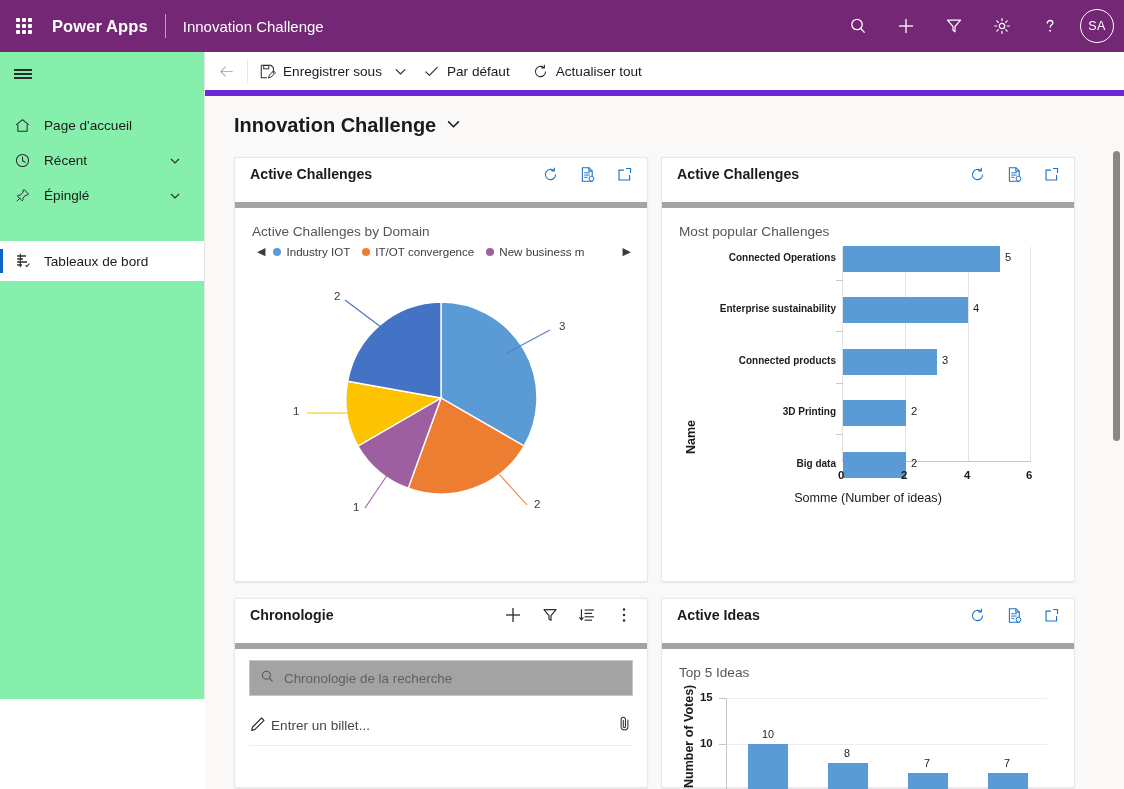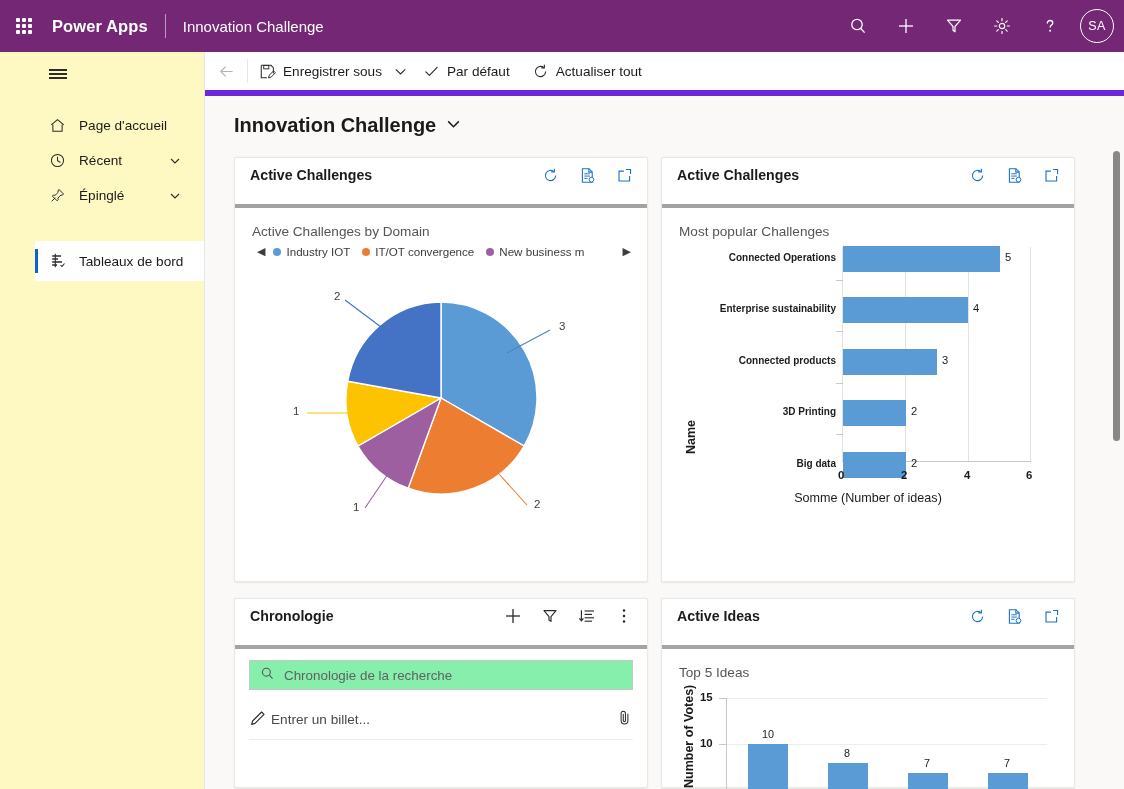--- a/index.html
+++ b/index.html
@@ -28,22 +28,22 @@
   .topbar-right { margin-left: auto; display: flex; align-items: center; gap: 0; padding-right: 10px; }
   .tb-btn { width: 48px; height: 48px; display: flex; align-items: center; justify-content: center;
             cursor: pointer; }
   .tb-btn svg { display: block; }
   .avatar { width: 34px; height: 34px; border-radius: 50%; border: 1.3px solid #fff;
             display: flex; align-items: center; justify-content: center;
             font-size: 12.5px; letter-spacing: .4px; margin-left: 6px; cursor: pointer; }
 
   
   .sidebar {
-    position: absolute; top: 52px; left: 0; width: 205px; height: 737px;
-    background: #fef9c3; border-right: 1px solid #e6e6e6; padding-left: 35px;
+    position: absolute; top: 52px; left: 0; width: 205px; height: 647px;
+    background: #86efac; border-right: 1px solid #e6e6e6;
   }
   .hamburger { height: 44px; display: flex; align-items: center; padding-left: 14px; cursor: pointer; }
   .hamburger span { display: block; width: 18px; height: 1.6px; background: #2b2b2b; margin: 2.6px 0; }
   .nav { margin-top: 12px; }
   .nav-item {
     height: 35px; display: flex; align-items: center; padding-left: 14px;
     font-size: 13.6px; color: #1b1b1b; cursor: pointer; position: relative;
   }
   .nav-item .ico { width: 30px; display: flex; align-items: center; }
   .nav-item .lbl { flex: 1; }
@@ -81,21 +81,21 @@
   .page-title .ttl { cursor: pointer; }
 
   .grid { position: relative; padding: 20px 24px 0 29px; display: flex; gap: 13px; flex-wrap: wrap; }
   .card {
     background: #fff; border: 1px solid #e8e8e8; border-radius: 2px;
     box-shadow: 0 .6px 1.8px rgba(0,0,0,.08);
   }
   .card-w { width: 414px; }
   .card-head {
     height: 50px; display: flex; align-items: center; padding: 0 14px 12px 15px;
-    border-bottom: 4px solid #a3a3a3;
+    border-bottom: 6px solid #a3a3a3;
   }
   .card-title { font-size: 14.2px; font-weight: bold; color: #1b1b1b; }
   .card-actions { margin-left: auto; display: flex; align-items: center; gap: 20px; }
   .card-actions .act { cursor: pointer; display: flex; align-items: center; }
   .chart-sub { font-size: 13.6px; color: #555; padding: 16px 0 0 17px; }
 
   
   .legend { display: flex; align-items: center; gap: 0; padding: 6px 8px 0 14px; font-size: 11.6px; color: #3c3c3c; }
   .legend .arrow { padding: 0 8px; cursor: pointer; color: #3c3c3c; font-size: 11px; }
   .legend .li { display: flex; align-items: center; gap: 5px; margin-right: 12px; white-space: nowrap; overflow: hidden; }
@@ -117,22 +117,22 @@
   .hval { position: absolute; font-size: 11.2px; color: #1b1b1b; }
   .gridline { position: absolute; width: 1px; background: #e2e2e2; }
   .axisline { position: absolute; background: #c8c8c8; }
   .tick { position: absolute; font-size: 11.4px; color: #1b1b1b; font-weight: bold; }
   .tickmark { position: absolute; background: #c8c8c8; }
 
   
   .tl-actions { margin-left: auto; display: flex; align-items: center; gap: 19px; }
   .tl-actions .act { cursor: pointer; display: flex; align-items: center; }
   .tl-search {
-    margin: 11px 14px 0 14px; height: 30px; border: 1px solid #c6c6c6;
-    display: flex; align-items: center; gap: 9px; padding: 0 10px; background: #86efac;
+    margin: 11px 14px 0 14px; height: 36px; border: 1px solid #c6c6c6;
+    display: flex; align-items: center; gap: 9px; padding: 0 10px; background: #a3a3a3;
   }
   .tl-search input {
     border: 0; outline: 0; font-size: 13.4px; color: #3a3a3a; flex: 1;
     font-family: "Liberation Sans", sans-serif; background: transparent;
   }
   .tl-search input::placeholder { color: #616161; }
   .tl-note {
     margin: 10px 14px 0 14px; height: 40px; display: flex; align-items: center; gap: 4px;
     border-bottom: 1px solid #ededed;
   }

